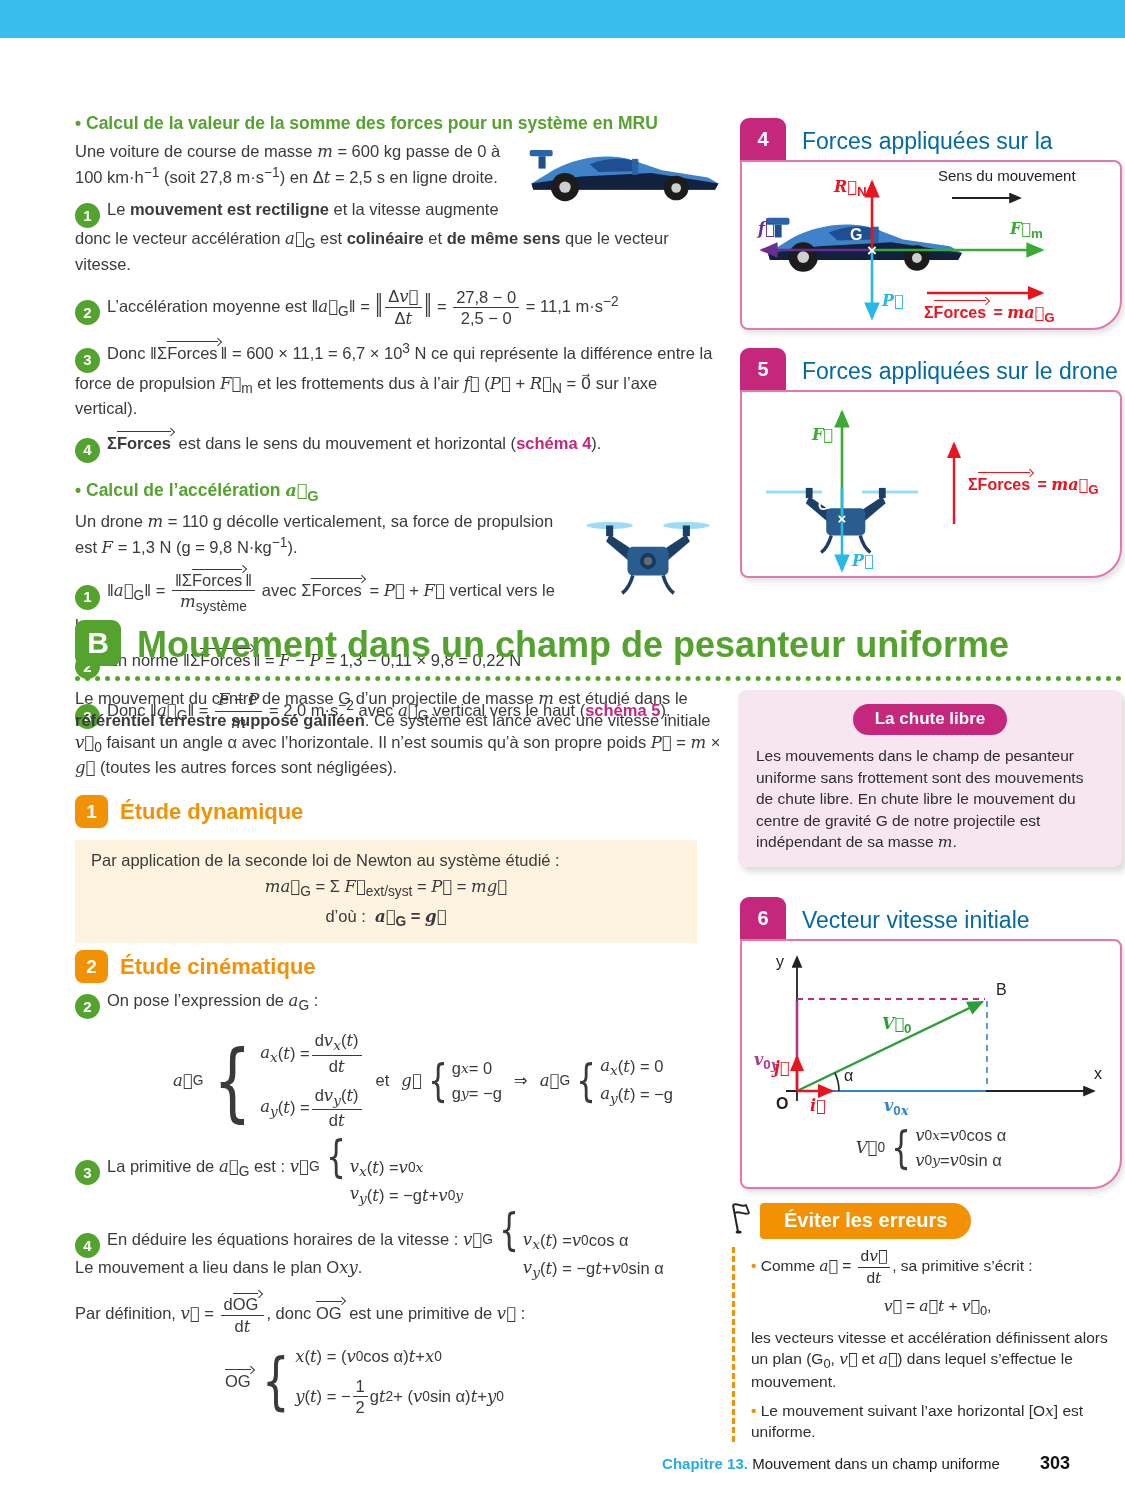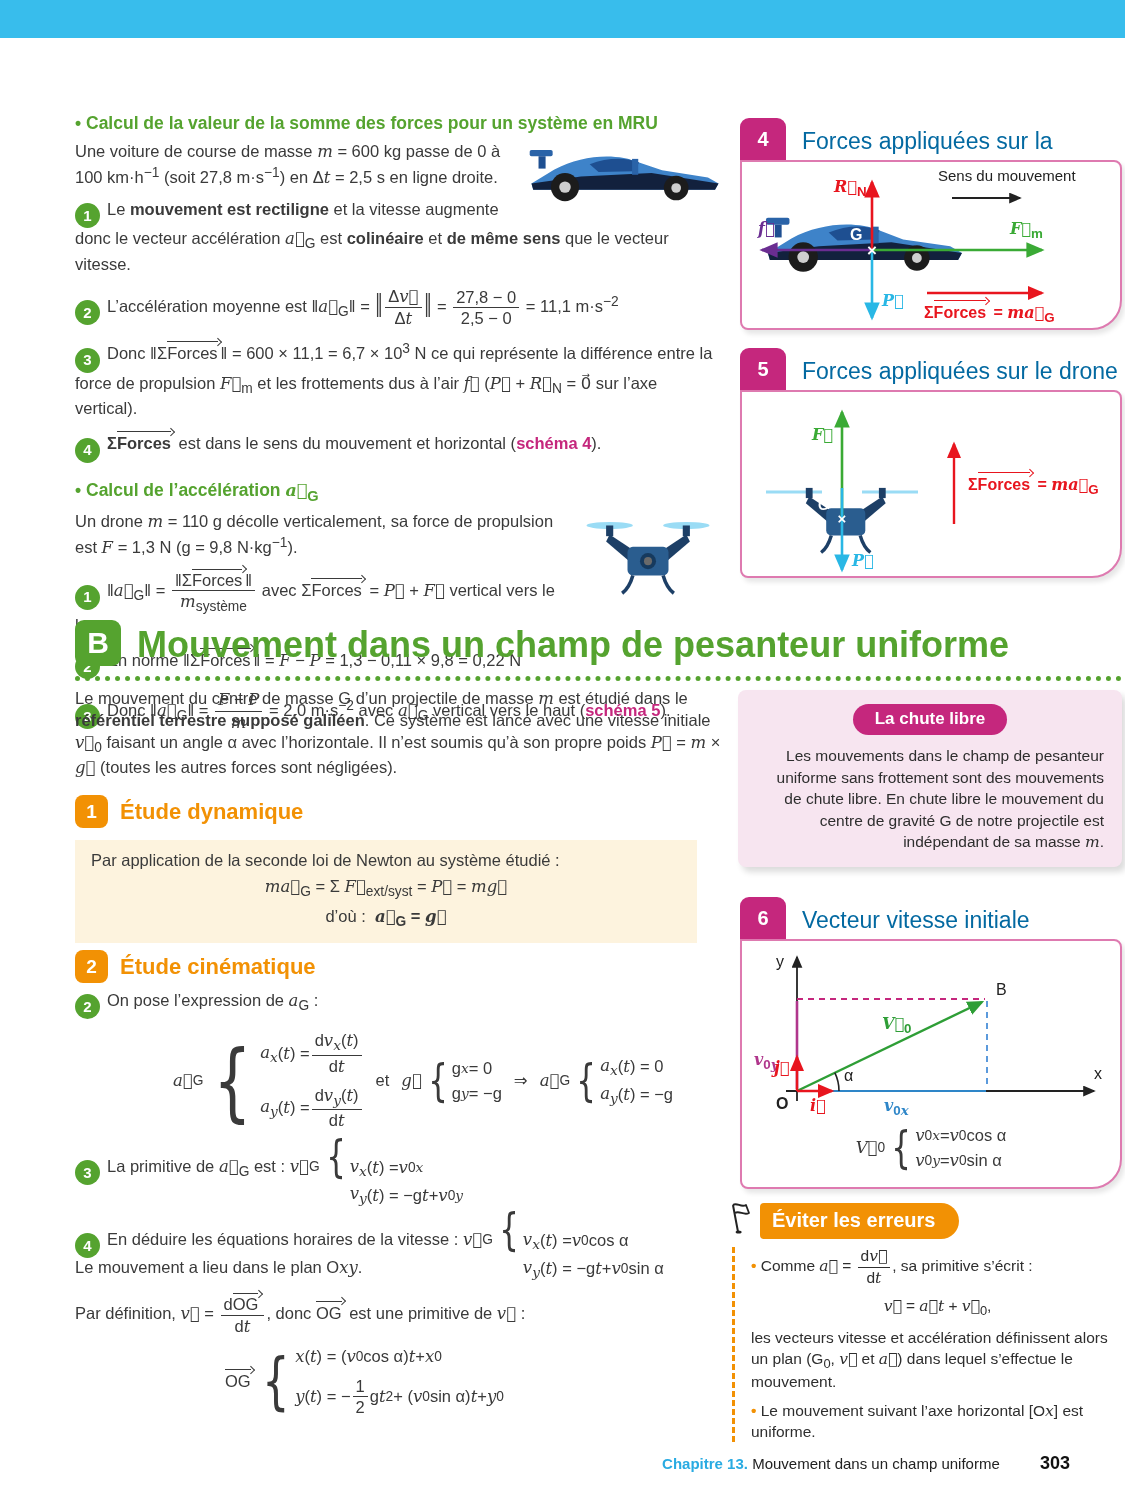--- a/index.html
+++ b/index.html
@@ -59,29 +59,29 @@
   .fig .tab{position:absolute;top:0;left:0;width:46px;height:42px;background:#c5277d;color:#fff;
             border-radius:9px 9px 0 0;display:flex;align-items:center;justify-content:center;
             font-weight:bold;font-size:20px;}
   .fig .ftitle{position:absolute;top:8px;left:62px;font-weight:normal;font-size:23px;color:#0369a1;}
   .fig .fbody{position:absolute;top:42px;left:0;right:0;bottom:0;border:2px solid #de7ab0;
               border-radius:0 8px 30px 8px;background:#fff;box-shadow:3px 4px 5px rgba(0,0,0,.10);}
   .flabel{position:absolute;font-weight:bold;font-size:16px;white-space:nowrap;}
 
   
   .chute{position:absolute;background:#f7e5f0;border-radius:8px;box-shadow:4px 5px 6px rgba(0,0,0,.14);
-         padding:12px 18px 14px 18px;font-size:15.5px;line-height:1.38;color:#2e2e2e;text-align:right;}
+         padding:12px 18px 14px 18px;font-size:15.5px;line-height:1.38;color:#2e2e2e;}
   .pill{display:block;margin:2px auto 10px auto;width:max-content;background:#c5277d;color:#fff;
         font-weight:bold;font-size:17px;padding:3px 22px 5px 22px;border-radius:17px;}
 
   
   .err{position:absolute;font-size:15.5px;line-height:1.32;color:#2e2e2e;}
   .errhead{display:flex;align-items:center;margin-bottom:8px;}
   .errbanner{background:#f29104;color:#fff;font-weight:bold;font-size:20px;
-             padding:4px 24px 6px 12px;border-radius:4px 18px 18px 4px;}
+             padding:4px 24px 6px 24px;border-radius:4px 18px 18px 4px;}
   .errbody{border-left:3px dashed #f29104;padding-left:16px;margin-left:6px;}
   .errbody p{margin:0 0 9px 0;}
   .ob{color:#f29104;font-weight:bold;}
   .ecenter{text-align:center;margin:2px 0 2px 0;}
 
   .footer{position:absolute;top:1452px;left:0;width:1070px;text-align:right;font-size:15px;color:#222;}
   .fchap{color:#29abe2;font-weight:bold;}
   .fpage{font-weight:bold;font-size:18px;color:#111;margin-left:10px;padding-left:26px;}
 
   .floatimg{float:right;margin:2px 0 4px 10px;}

